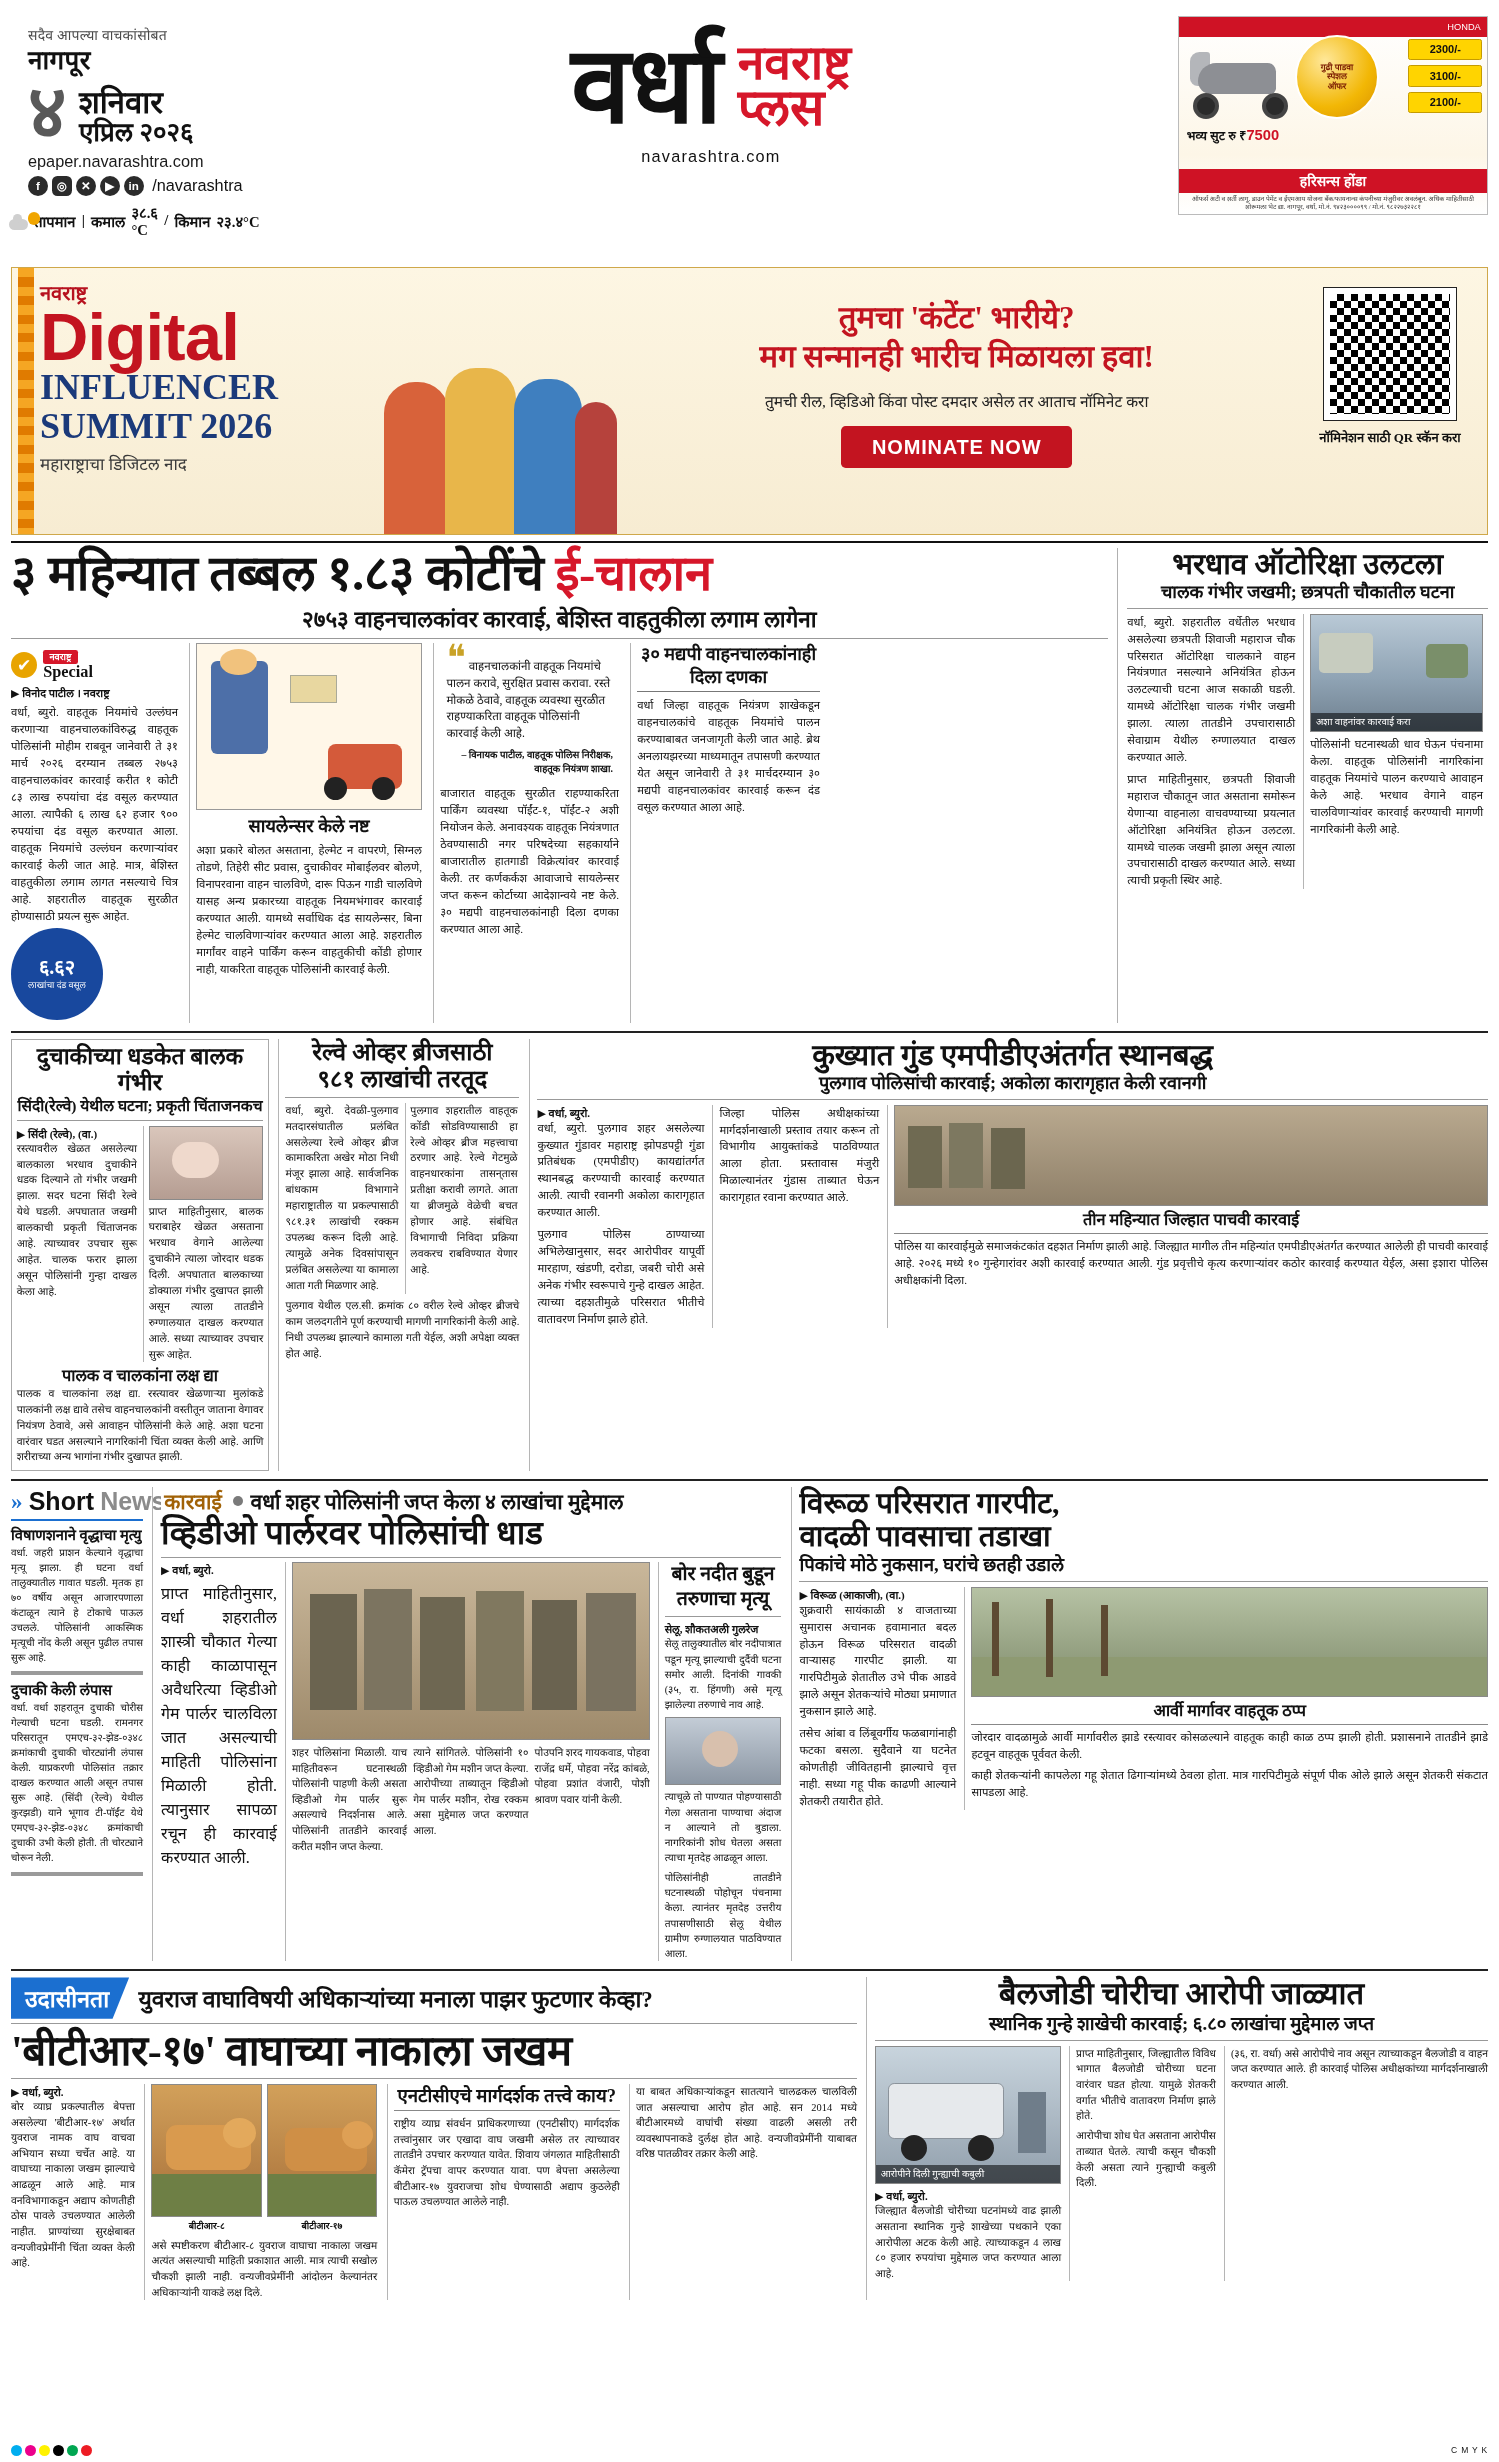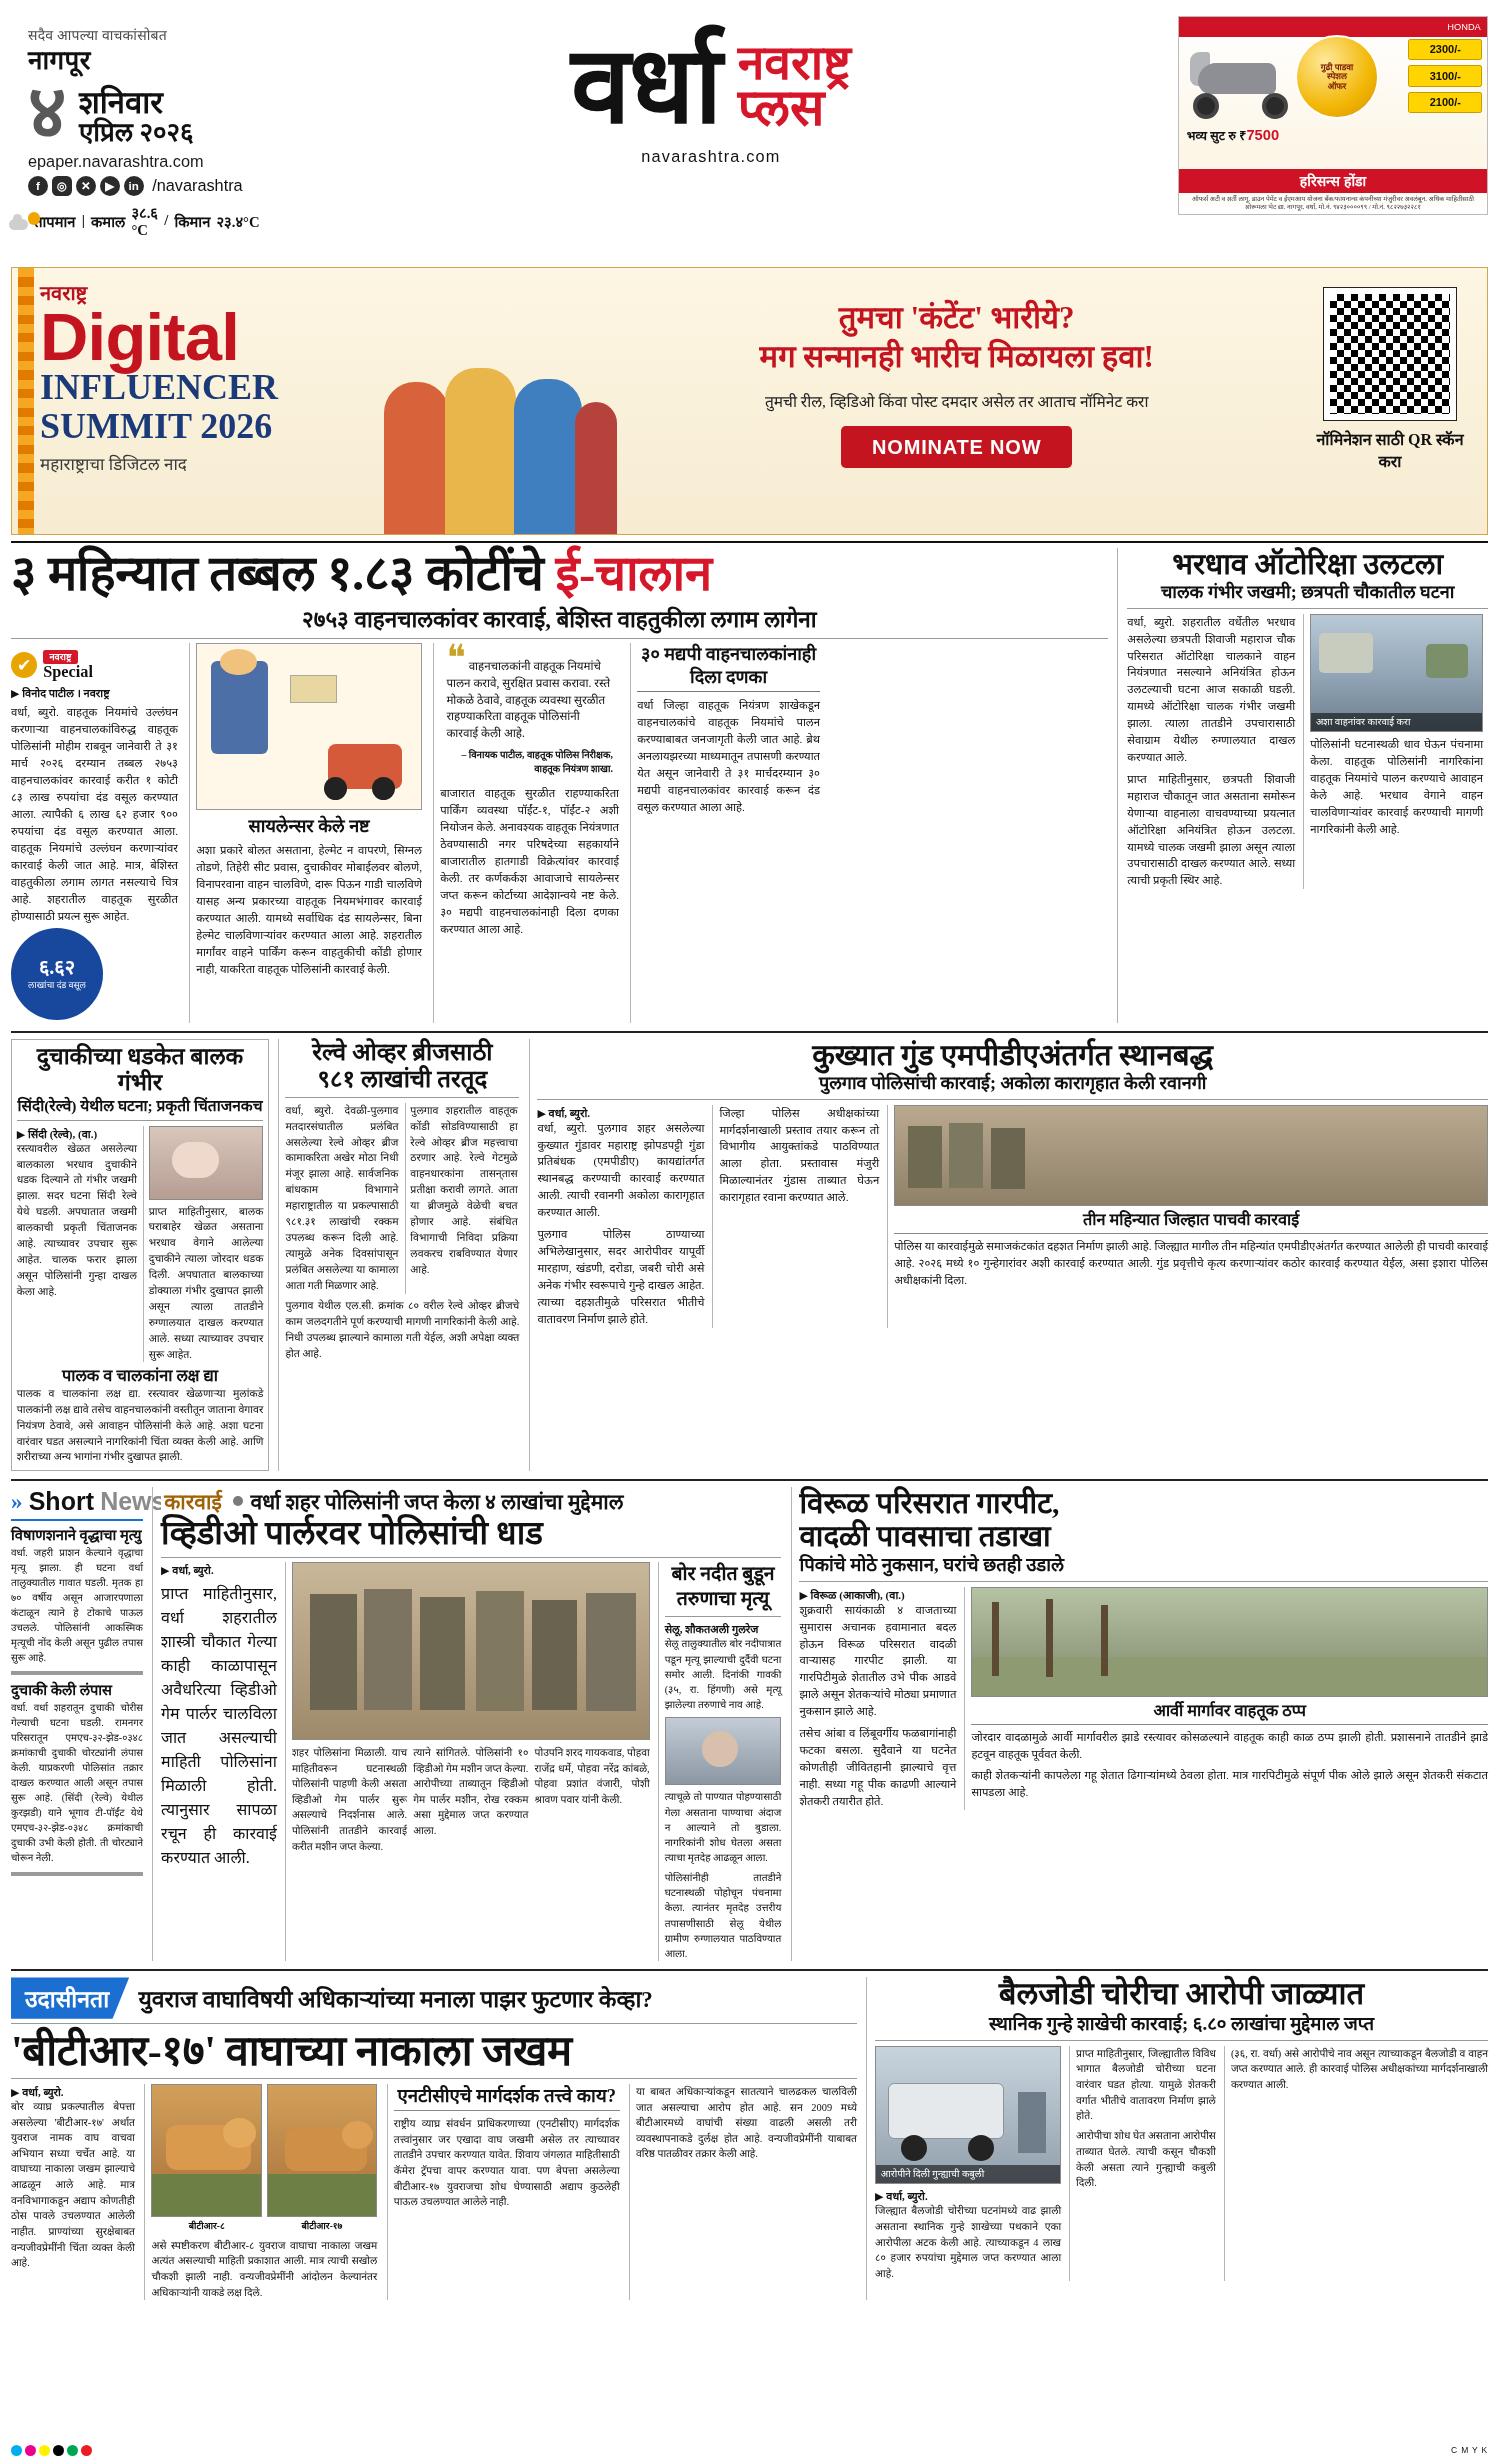--- a/index.html
+++ b/index.html
@@ -102,21 +102,21 @@
   .b-q1 { font-size:31px; font-weight:bold; color:#c31420; line-height:1.25;}
   .b-q2 { font-size:31px; font-weight:bold; color:#c31420; line-height:1.25;}
   .b-note { font-size:15.5px; margin-top:14px; color:#222;}
   .b-cta { display:inline-block; margin-top:14px; background:#c31420; color:#fff; font-weight:bold;
      font-size:20px; padding:9.3px 31px; border-radius:4.7px; letter-spacing:0.8px;
      font-family:"Liberation Sans",sans-serif;}
   .banner-right { width:194px; padding:20px 11px; text-align:center;}
   .qr { width:132px; height:132px; margin:0 auto; background:
      repeating-conic-gradient(#000 0 25%, #fff 0 50%) 0 0/14px 14px;
      border:6.2px solid #fff; outline:1.6px solid #222;}
-  .qr-cap { font-size:16px; margin-top:7.8px; font-weight:bold;}
+  .qr-cap { font-size:13px; margin-top:7.8px; font-weight:bold;}
 
   
   .rule { border-top:2.3px solid #111; margin:6.2px 0 4.7px; }
   .rule-thin { border-top:0.8px solid #999; margin:4.7px 0; }
   .vline { border-left:0.8px solid #b5b5b5; }
 
   .lead { display:flex; gap:9.3px; margin-top:3.1px; }
   .lead-left { flex:1; }
   .lead-right { width:371px; padding-left:9.3px; border-left:0.8px solid #b0b0b0;}
 
@@ -567,21 +567,21 @@
               <div class="mini-label">बीटीआर-१७</div>
             </div>
           </div>
           <div class="body-txt" style="font-size:10.4px;margin:6.2px 0 0 6.2px;">असे स्पष्टीकरण बीटीआर-८ युवराज वाघाचा नाकाला जखम अत्यंत असल्याची माहिती प्रकाशात आली. मात्र त्याची सखोल चौकशी झाली नाही. वन्यजीवप्रेमींनी आंदोलन केल्यानंतर अधिकाऱ्यांनी याकडे लक्ष दिले.</div>
         </div>
         <div style="width:233px;" class="vline">
           <div class="h4" style="margin-left:6.2px;font-size:18.6px;border-bottom:0.8px solid #888;padding-bottom:3.1px;">एनटीसीएचे मार्गदर्शक तत्त्वे काय?</div>
           <div class="body-txt" style="font-size:10.4px;margin:4.7px 0 0 6.2px;">राष्ट्रीय व्याघ्र संवर्धन प्राधिकरणाच्या (एनटीसीए) मार्गदर्शक तत्त्वांनुसार जर एखादा वाघ जखमी असेल तर त्याच्यावर तातडीने उपचार करण्यात यावेत. शिवाय जंगलात माहितीसाठी कॅमेरा ट्रॅपचा वापर करण्यात यावा. पण बेपत्ता असलेल्या बीटीआर-१७ युवराजचा शोध घेण्यासाठी अद्याप कुठलेही पाऊल उचलण्यात आलेले नाही.</div>
         </div>
         <div style="flex:1;" class="vline">
-          <div class="body-txt" style="font-size:10.4px;margin-left:6.2px;">या बाबत अधिकाऱ्यांकडून सातत्याने चालढकल चालविली जात असल्याचा आरोप होत आहे. सन 2009 मध्ये बीटीआरमध्ये वाघांची संख्या वाढली असली तरी व्यवस्थापनाकडे दुर्लक्ष होत आहे. वन्यजीवप्रेमींनी याबाबत वरिष्ठ पातळीवर तक्रार केली आहे.</div>
+          <div class="body-txt" style="font-size:10.4px;margin-left:6.2px;">या बाबत अधिकाऱ्यांकडून सातत्याने चालढकल चालविली जात असल्याचा आरोप होत आहे. सन 2014 मध्ये बीटीआरमध्ये वाघांची संख्या वाढली असली तरी व्यवस्थापनाकडे दुर्लक्ष होत आहे. वन्यजीवप्रेमींनी याबाबत वरिष्ठ पातळीवर तक्रार केली आहे.</div>
         </div>
       </div>
     </div>
 
     <div style="flex:1;" class="vline">
       <div class="h3 h3c" style="margin-left:7.8px;font-size:31px;">बैलजोडी चोरीचा आरोपी जाळ्यात</div>
       <div class="h4" style="margin-left:7.8px;font-size:18.6px;">स्थानिक गुन्हे शाखेची कारवाई; ६.८० लाखांचा मुद्देमाल जप्त</div>
       <div class="rule-thin" style="margin-left:7.8px;"></div>
       <div style="display:flex;gap:7.8px;margin-left:7.8px;">
         <div style="width:186px;">

